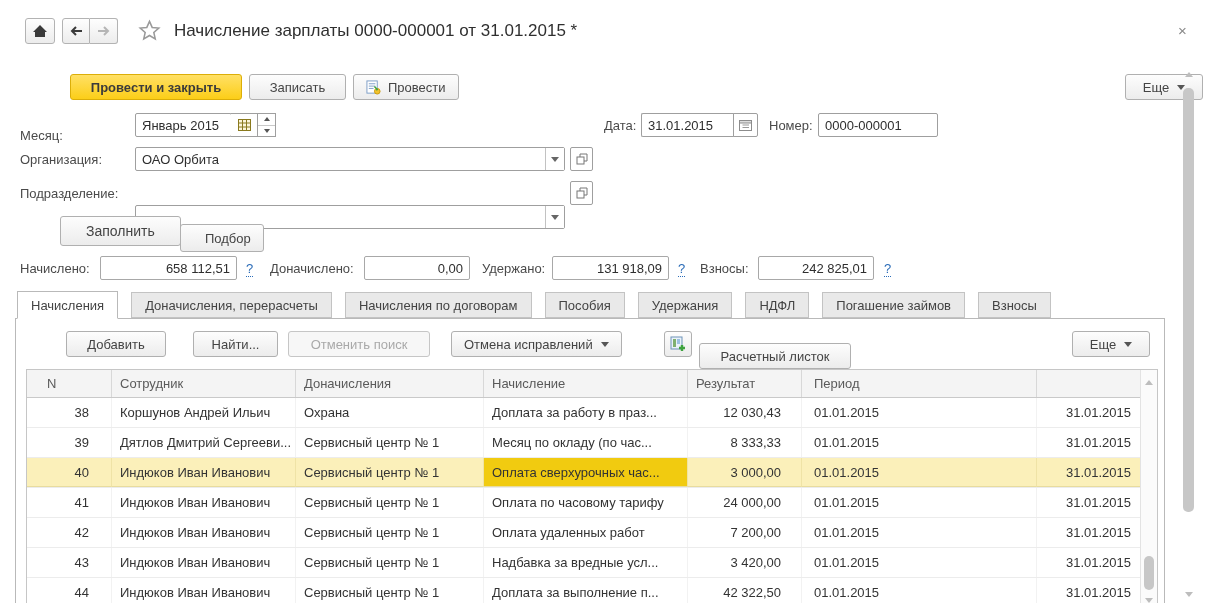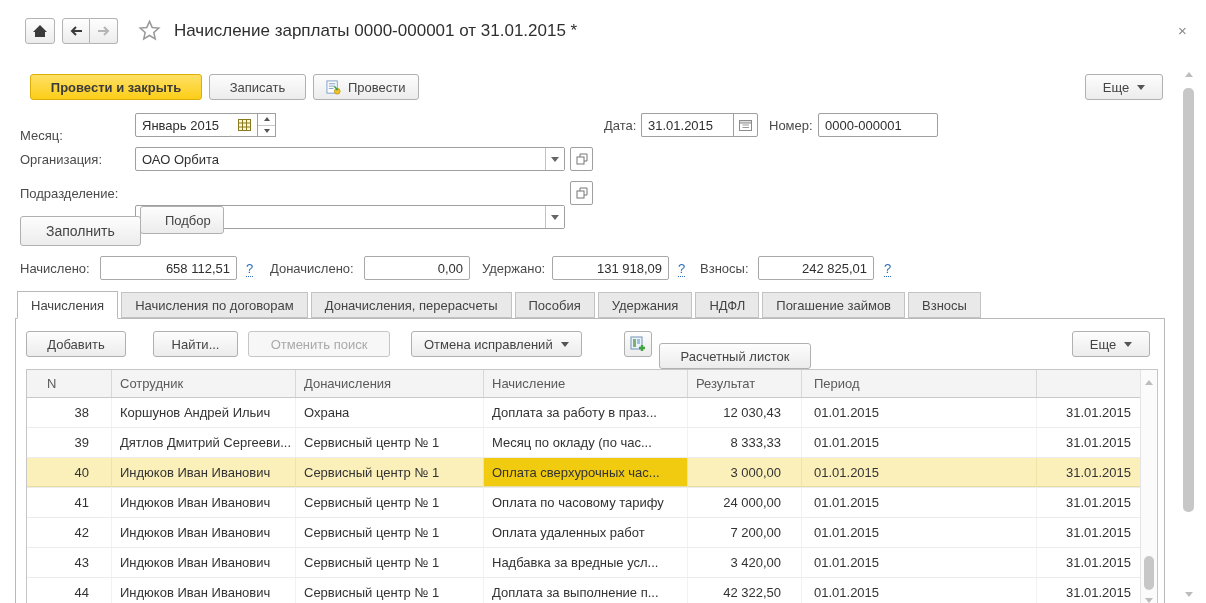--- a/index.html
+++ b/index.html
@@ -13,21 +13,21 @@
     background:linear-gradient(#fefefe,#ececec); border:1px solid #b3b3b3; border-radius:3px; }
   .nav-group { display:flex; }
   .nav-group .icon-btn:first-child { border-radius:3px 0 0 3px; }
   .nav-group .icon-btn:last-child { border-radius:0 3px 3px 0; border-left:none; }
   #page-title { font-size:17px; color:#2f2f2f; white-space:nowrap; }
   #close-x { font-size:15px; color:#888; cursor:default; }
 
   
   .btn { display:inline-flex; align-items:center; justify-content:center; height:26px;
     padding:0 12px; background:linear-gradient(#fdfdfd,#ececec); border:1px solid #b0b0b0;
-    border-radius:3px; font-size:13px; color:#444; white-space:nowrap; }
+    border-radius:3px; font-size:13px; color:#444; white-space:nowrap;margin-left:40px; }
   .btn.primary { background:linear-gradient(#ffe065,#fcce18); border-color:#dcae08;
     font-weight:bold; color:#3b3b3b; }
   .btn.disabled { color:#a9a9a9; border-color:#c6c6c6; background:#f7f7f7; }
   .btn .gap { width:7px; }
   .caret { width:0; height:0; border-left:4px solid transparent; border-right:4px solid transparent;
     border-top:5px solid #555; margin-left:8px; }
   .btn.big { height:30px; font-size:14px; padding:0 25px; }
 
   
   .lbl { color:#4a4a4a; }
@@ -48,21 +48,21 @@
   .tri-u { width:0; height:0; border-left:3px solid transparent; border-right:3px solid transparent;
     border-bottom:4px solid #555; }
   .tri-d { width:0; height:0; border-left:3px solid transparent; border-right:3px solid transparent;
     border-top:4px solid #555; }
   .val-box { height:24px; border:1px solid #a8a8a8; border-radius:2px; display:flex;
     align-items:center; justify-content:flex-end; padding:0 6px; color:#2e2e2e; }
   .help { color:#2b6cb8; border-bottom:1px dotted #2b6cb8; cursor:pointer; }
 
   
   #tabs { position:absolute; left:17px; top:291px; display:flex; align-items:flex-end; z-index:3; }
-  .tab { height:26px; display:flex; align-items:center; padding:0 13px; margin-right:3px;
+  .tab { height:26px; display:flex; align-items:center; padding:0 13px; margin-right:13px;
     background:#e9e9e9; border:1px solid #c3c3c3; color:#444; white-space:nowrap; }
   .tab.active { height:28px; background:#fff; border-color:#b9b9b9; border-bottom:1px solid #fff;
     margin-bottom:-1px; }
 
   
   #panel { position:absolute; left:15px; top:318px; width:1150px; height:292px;
     border:1px solid #b9b9b9; background:#fff; }
   #grid { position:absolute; left:10px; top:50px; width:1132px; border:1px solid #c6c6c6;
     background:#fff; }
   .hrow { display:flex; height:28px; background:#f4f4f4; border-bottom:1px solid #c9c9c9; }
@@ -187,41 +187,41 @@
     </div>
   </div>
   <div class="abs seg" style="left:570px;top:181px;width:23px;border-radius:2px;">
     <svg width="12" height="12" viewBox="0 0 12 12">
       <rect x="1" y="4" width="7" height="7" fill="#fff" stroke="#777"></rect>
       <path d="M4 4 V1 H11 V8 H8" fill="none" stroke="#777"></path>
     </svg>
   </div>
 
   <div class="abs btn big" style="left:20px;top:216px;min-width:108px;">Заполнить</div>
-  <div class="abs btn" style="left:140px;top:206px;min-width:70px;height:28px;padding-left:24px;">Подбор</div>
+  <div class="abs btn" style="left:140px;top:224px;min-width:70px;height:28px;padding-left:24px;">Подбор</div>
 
   <div class="abs lbl" style="left:20px;top:261px;">Начислено:</div>
   <div class="abs val-box" style="left:100px;top:256px;width:137px;">658 112,51</div>
   <div class="abs help" style="left:246px;top:261px;">?</div>
 
   <div class="abs lbl" style="left:270px;top:261px;">Доначислено:</div>
   <div class="abs val-box" style="left:364px;top:256px;width:106px;">0,00</div>
 
   <div class="abs lbl" style="left:482px;top:261px;">Удержано:</div>
   <div class="abs val-box" style="left:552px;top:256px;width:117px;">131 918,09</div>
   <div class="abs help" style="left:678px;top:261px;">?</div>
 
   <div class="abs lbl" style="left:700px;top:261px;">Взносы:</div>
   <div class="abs val-box" style="left:758px;top:256px;width:116px;">242 825,01</div>
   <div class="abs help" style="left:884px;top:261px;">?</div>
 
   <div id="tabs">
     <div class="tab active">Начисления</div>
+    <div class="tab">Доначисления, перерасчеты</div>
     <div class="tab">Начисления по договорам</div>
-    <div class="tab">Доначисления, перерасчеты</div>
     <div class="tab">Пособия</div>
     <div class="tab">Удержания</div>
     <div class="tab">НДФЛ</div>
     <div class="tab">Погашение займов</div>
     <div class="tab">Взносы</div>
   </div>
 
   <div id="panel">
 
     <div class="abs btn" style="left:10px;top:12px;min-width:100px;">Добавить</div>

